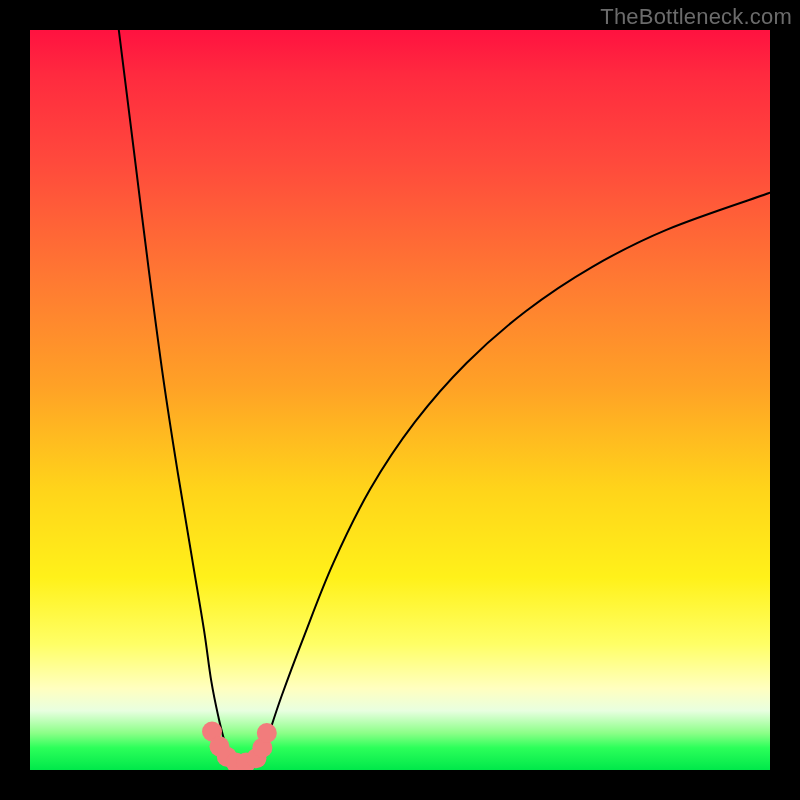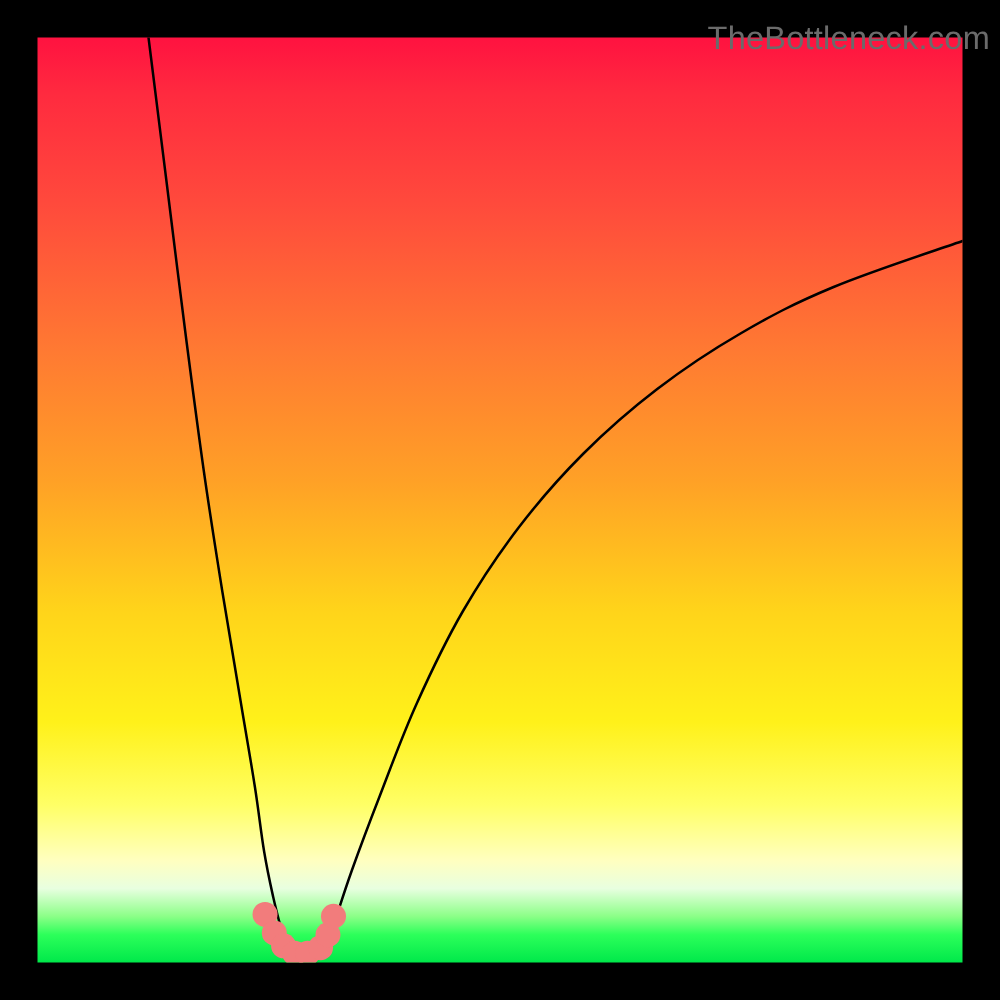--- a/index.html
+++ b/index.html
@@ -41,24 +41,23 @@
       #8cff88 95%,
       #2cff5a 97%,
       #00e84a 100%
     );
   }
   .watermark {
     position: absolute;
     top: 4px;
     right: 8px;
     color: #6b6b6b;
-    font-size: 26px;
+    font-size: 22px;
     letter-spacing: 0.2px;
     user-select: none;
-    margin-top: 11px;
   }
   svg.curves {
     position: absolute;
     top: 0;
     left: 0;
     width: 740px;
     height: 740px;
   }
   .curve {
     fill: none;

